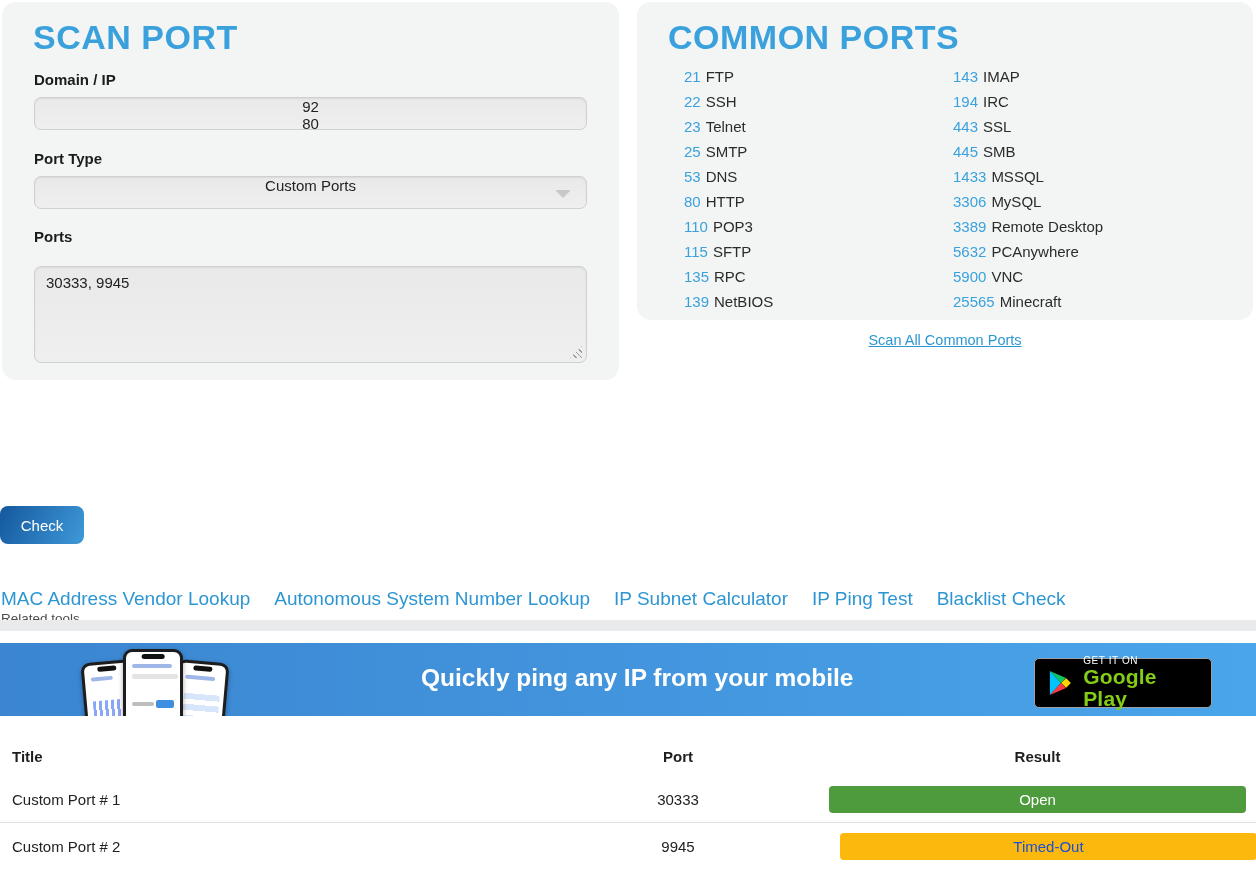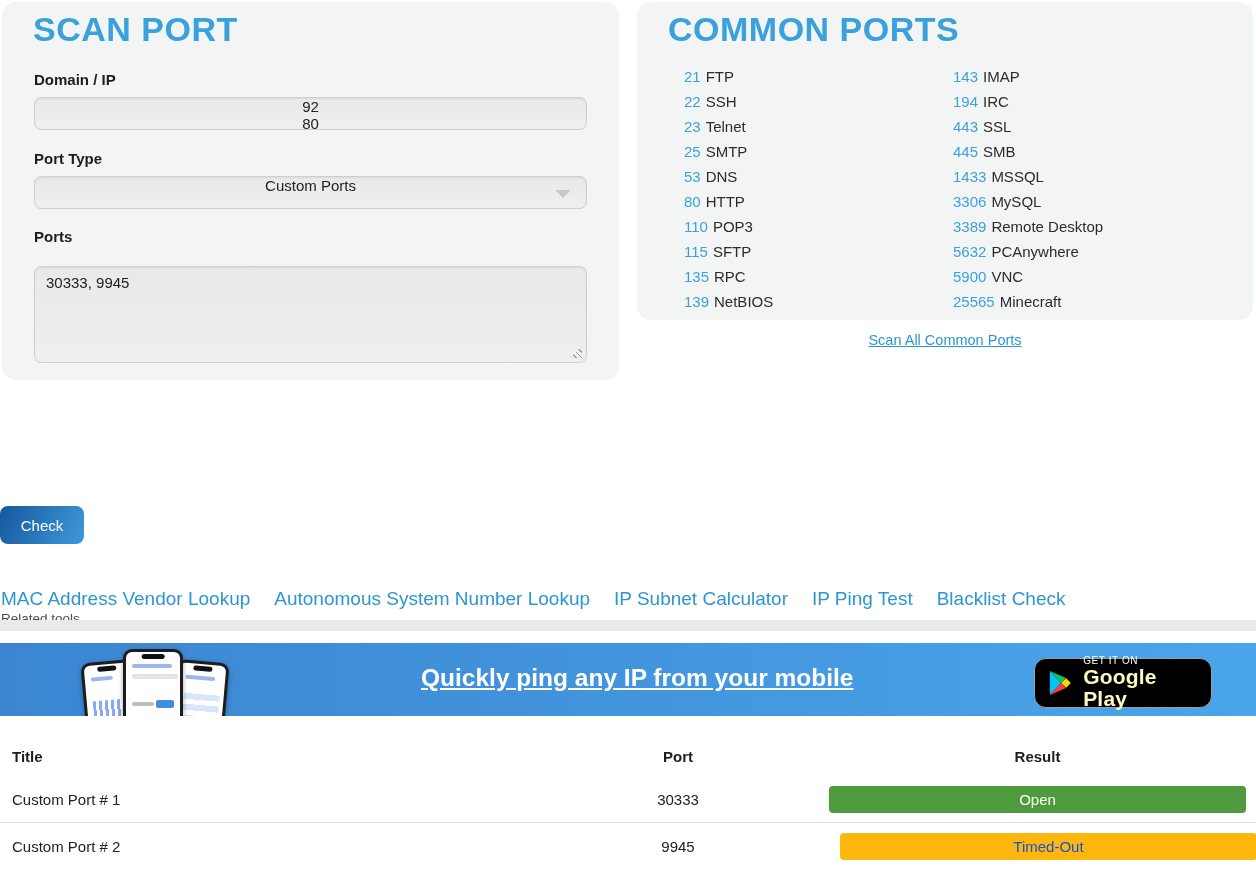--- a/index.html
+++ b/index.html
@@ -3,21 +3,21 @@
 <meta charset="utf-8">
 <style>
   * { margin:0; padding:0; box-sizing:border-box; }
   html,body { width:1256px; height:875px; background:#fff; overflow:hidden;
               font-family:"Liberation Sans", sans-serif; }
 
   
   .panel { position:absolute; background:#f3f5f5; border-radius:14px; }
   #scan-panel   { left:2px;   top:2px; width:617px; height:378px; }
   #common-panel { left:637px; top:2px; width:616px; height:318px; }
-  .panel-title { position:absolute; left:31px; top:8px; font-size:34px; font-weight:bold;
+  .panel-title { position:absolute; left:31px; top:16px; font-size:34px; font-weight:bold;
                  color:var(--accent_blue,#3aa1dc); letter-spacing:.5px; }
 
   .field-label { position:absolute; left:32px; font-size:15px; font-weight:bold; color:#1c1c1c; }
   .field-box { position:absolute; left:32px; width:553px; height:33px;
                border:1px solid #d0d0d0; border-radius:7px;
                background:linear-gradient(#e9e9e9,#efefef);
                box-shadow:inset 0 1px 2px rgba(0,0,0,.07);
                display:flex; align-items:center; padding:0 11px;
                font-size:15px; color:#222;flex-direction:column; }
   .redacted { display:inline-block; width:46px; height:15px; margin:0 1px;
@@ -48,21 +48,21 @@
                color:#fff; font-size:15px; font-family:inherit; cursor:pointer; }
   #related-heading { position:absolute; left:1px; top:563px; font-size:13.5px; color:#4c4c4c;margin-top:48px; }
   #related-links { position:absolute; left:1px; top:588px; display:flex; gap:24px; }
   #related-links a { color:var(--link_blue,#2d96d2); font-size:19px; text-decoration:none; cursor:pointer; }
 
   
   #divider { position:absolute; left:0; top:620px; width:1256px; height:11px; background:#e9eaec; }
   #banner  { position:absolute; left:0; top:643px; width:1256px; height:73px; overflow:hidden;
              background:linear-gradient(90deg,#3b85d1,#4aa5ea); }
   #banner-headline { position:absolute; left:421px; top:21px; color:#fff; font-size:24.5px;
-                     font-weight:bold; white-space:nowrap;text-decoration:underline; }
+                     font-weight:bold; white-space:nowrap; }
 
   
   #phones { position:absolute; left:85px; top:6px; width:162px; height:130px; }
   .phone { position:absolute; background:#1d1d1f; border-radius:9px; padding:3px;
            box-shadow:0 2px 5px rgba(0,0,0,.35); }
   .phone .screen { width:100%; height:100%; background:#fff; border-radius:6px;
                    position:relative; overflow:hidden; }
   .notch { position:absolute; top:2px; left:50%; transform:translateX(-50%);
            width:42%; height:5px; background:#111; border-radius:3px; }
   .ph-left  { left:0;  top:12px; width:52px; height:108px; transform:rotate(-5deg); z-index:1; }
@@ -72,25 +72,25 @@
                 background:repeating-linear-gradient(90deg,#8aa7f5 0 3px,transparent 3px 6px); }
   .m-title { position:absolute; left:6px; top:12px; width:40px; height:4px; background:#9fb6e8; border-radius:2px; }
   .m-line  { position:absolute; left:6px; top:22px; width:46px; height:5px; background:#e4e4e4; border-radius:2px; }
   .m-btn   { position:absolute; right:6px; top:48px; width:18px; height:8px; background:#3f8fe0; border-radius:2px; }
   .m-l2    { position:absolute; left:6px; top:50px; width:22px; height:4px; background:#bdbdbd; border-radius:2px; }
   .pill-grid { position:absolute; left:6px; top:30px; width:36px; height:50px;
                background:repeating-linear-gradient(#d7e6fb 0 6px,transparent 6px 11px); border-radius:2px; }
 
   
   #play-badge { position:absolute; right:44px; top:15px; width:178px; height:50px;
-                background:#000; border:1px solid #9aa0a6; border-radius:12px;
+                background:#000; border:1px solid #9aa0a6; border-radius:5px;
                 display:flex; align-items:center; padding:0 13px; gap:11px; cursor:pointer; }
   #play-badge .txt { display:flex; flex-direction:column; line-height:1.05; }
   #badge-small { color:#fff; font-size:10px; letter-spacing:.6px; }
-  #badge-large { color:#fef9c3; font-size:21px; font-weight:bold; letter-spacing:.2px; }
+  #badge-large { color:#84cc16; font-size:21px; font-weight:bold; letter-spacing:.2px; }
 
   
   #results { position:absolute; left:0; top:736px; width:1256px; }
   .trow { display:grid; grid-template-columns:558px 240px 1fr; align-items:center; }
   .trow.header { height:40px; font-weight:bold; font-size:15px; color:#1e1e1e; }
   .trow.datarow { height:47px; font-size:15px; color:#222; }
   .trow.sep { border-bottom:1px solid #e2e2e2; }
   .cell-title { padding-left:12px; }
   .cell-port  { text-align:center; }
   .cell-result{ padding-left:31px; padding-right:10px; text-align:center; }

